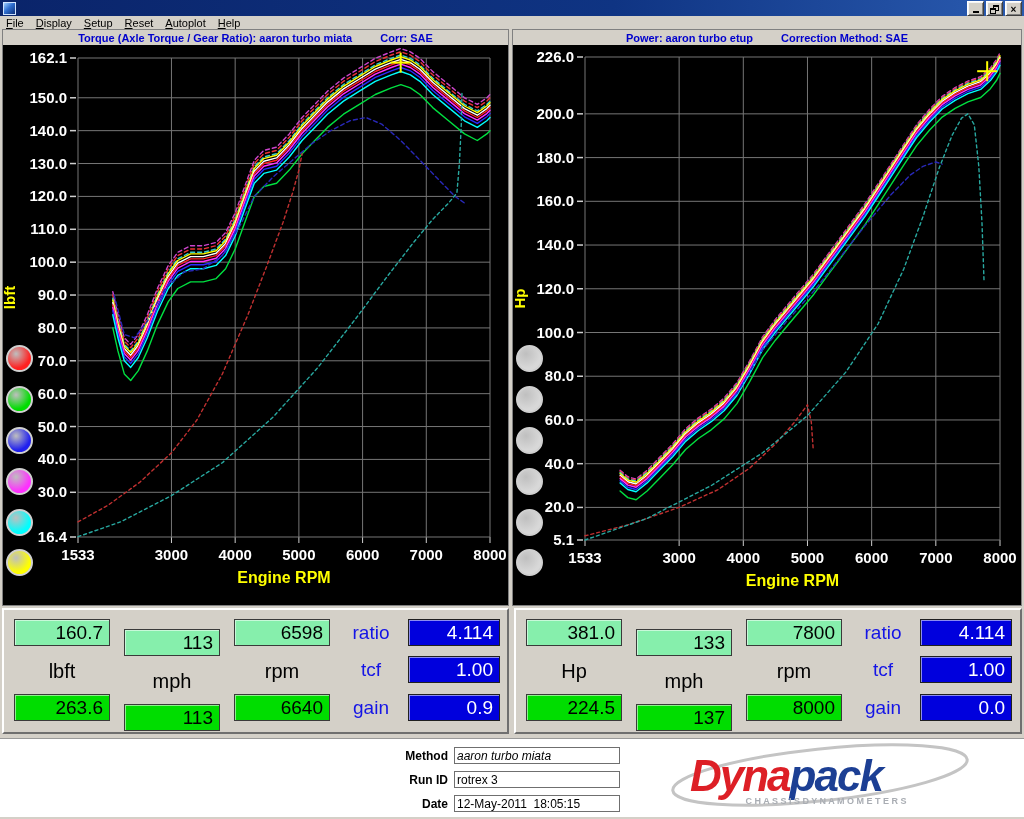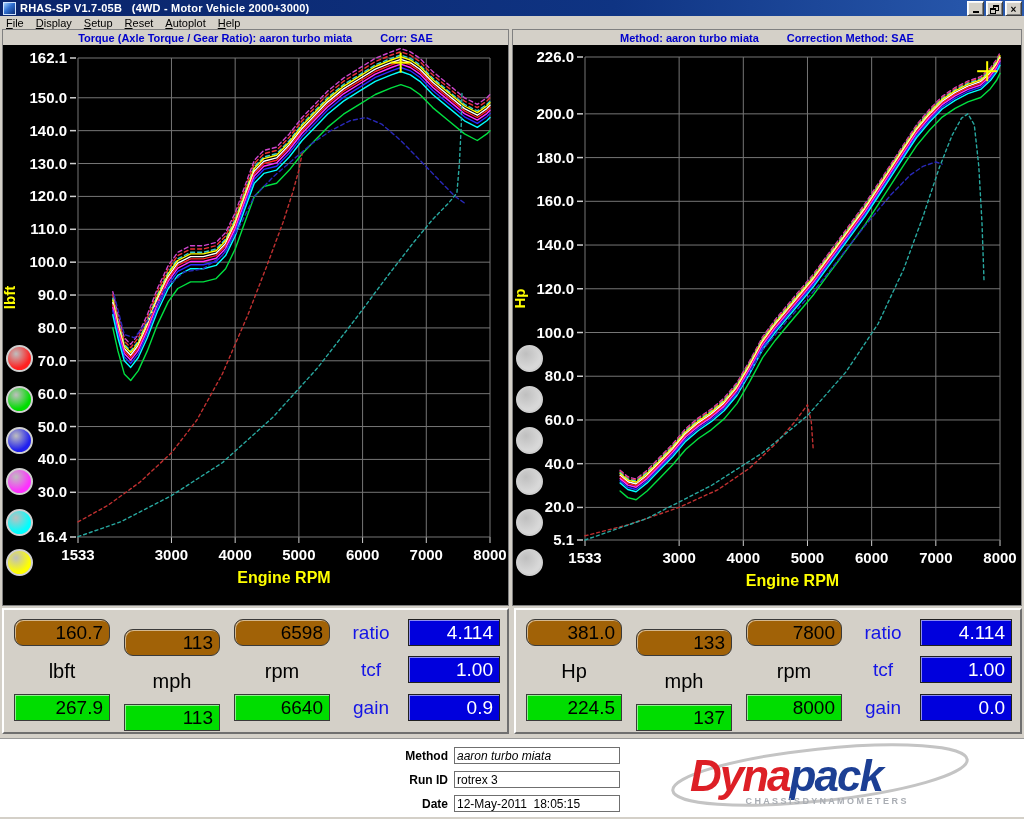--- a/index.html
+++ b/index.html
@@ -43,21 +43,21 @@
     border:2px solid #d0d0d0;box-sizing:content-box;cursor:pointer;}
 
   
   .value-panel{position:absolute;top:608px;height:126px;background:#d4d0c8;
     border:2px solid;border-color:#ffffff #6f6f6f #6f6f6f #ffffff;box-sizing:border-box;}
   #torque-values{left:2px;width:507px;}
   #power-values{left:514px;width:508px;}
   .vbox{position:absolute;height:27px;border:1px solid #3a3a3a;box-sizing:border-box;
     font-size:19px;line-height:25px;text-align:right;padding-right:6px;color:#000;
     box-shadow:inset 1px 1px 0 rgba(255,255,255,.55);}
-  .vbox.yellow{background:#a16207;border-radius:9px;}
+  .vbox.yellow{background:#86efac;}
   .vbox.green{background:#00dd00;}
   .vbox.blue{background:#0000dd;color:#fff;border-color:#202020;}
   .vcol1{left:10px;width:96px;}
   .vcol2{left:120px;width:96px;margin-top:10px;}
   .vcol3{left:230px;width:96px;}
   .vrow1{top:9px;}
   .vrow3{top:84px;}
   .unit-label{position:absolute;top:48px;height:26px;font-size:20px;color:#000;text-align:center;line-height:26px;}
   .side-label{position:absolute;left:338px;width:58px;font-size:19px;color:#1414e6;line-height:27px;text-align:center;}
   .side-box{left:404px;width:92px;}
@@ -70,21 +70,20 @@
     font-family:"Liberation Sans",sans-serif;font-size:12px;color:#000;padding:0 2px;}
   .logo-wrap{position:absolute;left:668px;top:2px;width:310px;height:74px;}
 </style>
 </head>
 <body>
 
 <div id="app">
 
   <div class="titlebar">
     <span class="app-icon"></span>
-    <span class="title-text">RHAS-SP V1.7-05B   (4WD - Motor Vehicle 2000+3000)</span>
     <div class="winbtns">
       <span class="winbtn">
           <span class="min-glyph"></span>
         </span>
       <span class="winbtn">
           <span class="restore-glyph"></span>
         </span>
       <span class="winbtn">
           <span class="close-glyph">×</span>
         </span>
@@ -197,21 +196,21 @@
           <div class="legend-btn" style="left: 3px; top: 382px; background: radial-gradient(circle at 35% 30%, rgba(255, 255, 255, 0.75), rgb(32, 32, 238) 65%);"></div>
           <div class="legend-btn" style="left: 3px; top: 423px; background: radial-gradient(circle at 35% 30%, rgba(255, 255, 255, 0.75), rgb(255, 48, 255) 65%);"></div>
           <div class="legend-btn" style="left: 3px; top: 464px; background: radial-gradient(circle at 35% 30%, rgba(255, 255, 255, 0.75), rgb(0, 255, 255) 65%);"></div>
           <div class="legend-btn" style="left: 3px; top: 504px; background: radial-gradient(circle at 35% 30%, rgba(255, 255, 255, 0.75), rgb(255, 255, 0) 65%);"></div>
         </div>
     </div>
   </div>
 
   <div class="chart-panel" id="power-panel">
     <div class="chart-header">
-      <span>Method: aaron turbo miata</span>
+      <span>Power: aaron turbo etup</span>
       <span>Correction Method: SAE</span>
     </div>
     <div class="plot-area">
       <svg id="chart-svg-1" width="506" height="560">
           <line x1="72" y1="12" x2="72" y2="495" stroke="#767676" stroke-width="1"></line>
           <line x1="72" y1="495" x2="72" y2="501" stroke="#cfcfcf" stroke-width="1"></line>
           <text x="72" y="518" fill="#fff" font-size="15" font-weight="bold" text-anchor="middle">1533</text>
           <line x1="166.1402505025514" y1="12" x2="166.1402505025514" y2="495" stroke="#767676" stroke-width="1"></line>
           <line x1="166.1402505025514" y1="495" x2="166.1402505025514" y2="501" stroke="#cfcfcf" stroke-width="1"></line>
           <text x="166.1402505025514" y="518" fill="#fff" font-size="15" font-weight="bold" text-anchor="middle">3000</text>
@@ -295,21 +294,21 @@
     </div>
   </div>
 
   <div class="value-panel" id="torque-values">
     <div class="vbox yellow vcol1 vrow1">160.7</div>
     <div class="vbox yellow vcol2 vrow1">113</div>
     <div class="vbox yellow vcol3 vrow1">6598</div>
     <div class="unit-label vcol1">lbft</div>
     <div class="unit-label vcol2">mph</div>
     <div class="unit-label vcol3">rpm</div>
-    <div class="vbox green vcol1 vrow3">267.9</div>
+    <div class="vbox green vcol1 vrow3">263.6</div>
     <div class="vbox green vcol2 vrow3">113</div>
     <div class="vbox green vcol3 vrow3">6640</div>
     <div class="side-label srow1">ratio</div>
     <div class="vbox blue side-box srow1">4.114</div>
     <div class="side-label srow2">tcf</div>
     <div class="vbox blue side-box srow2">1.00</div>
     <div class="side-label srow3">gain</div>
     <div class="vbox blue side-box srow3">0.9</div>
   </div>
 

